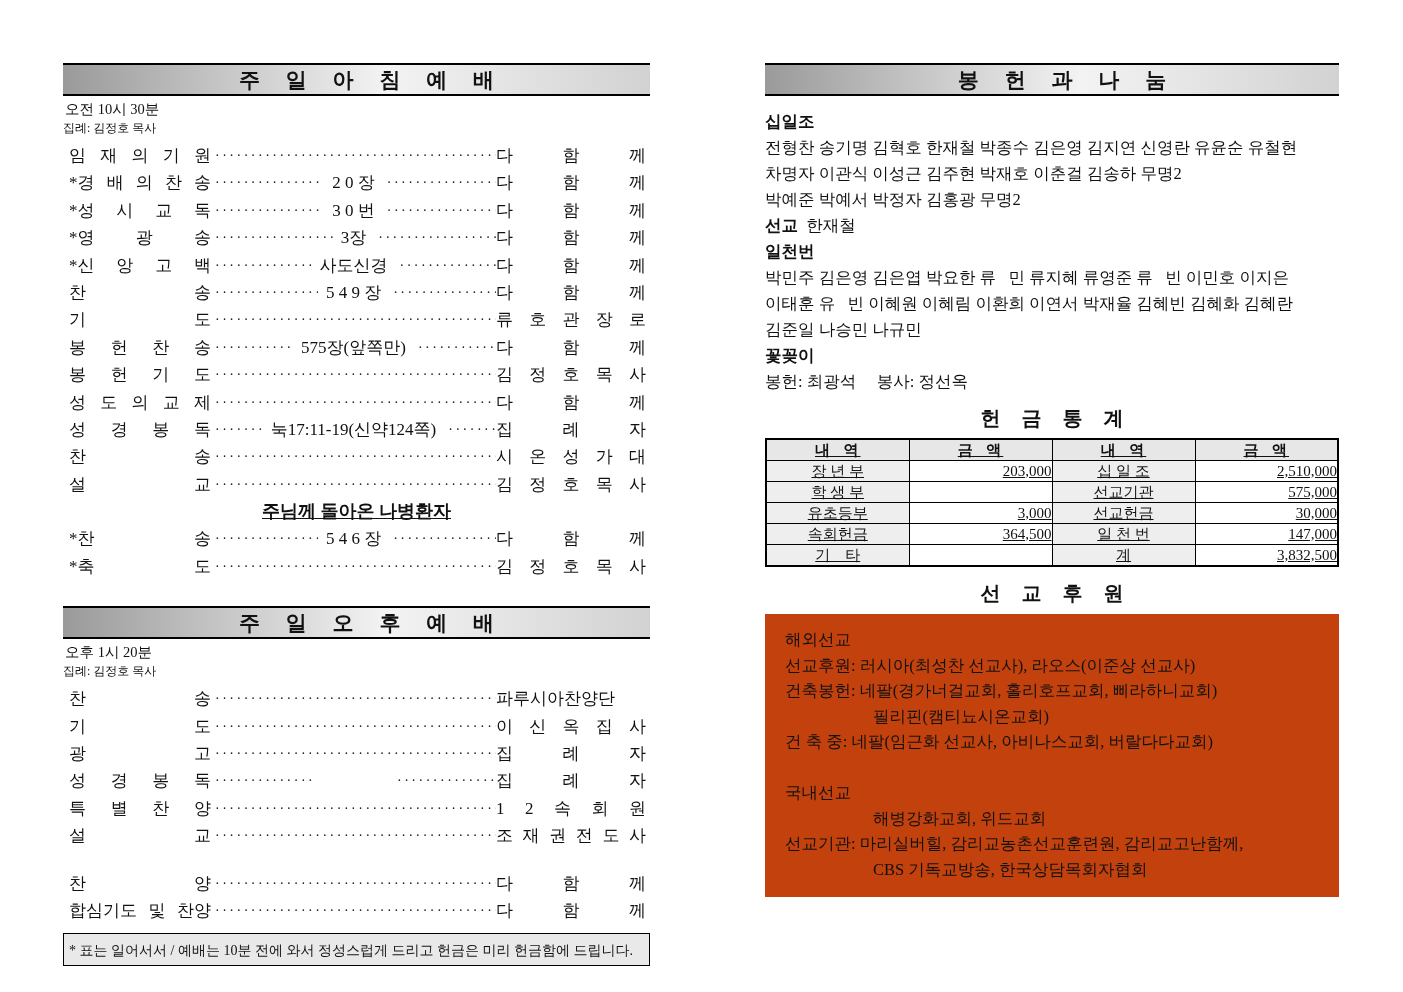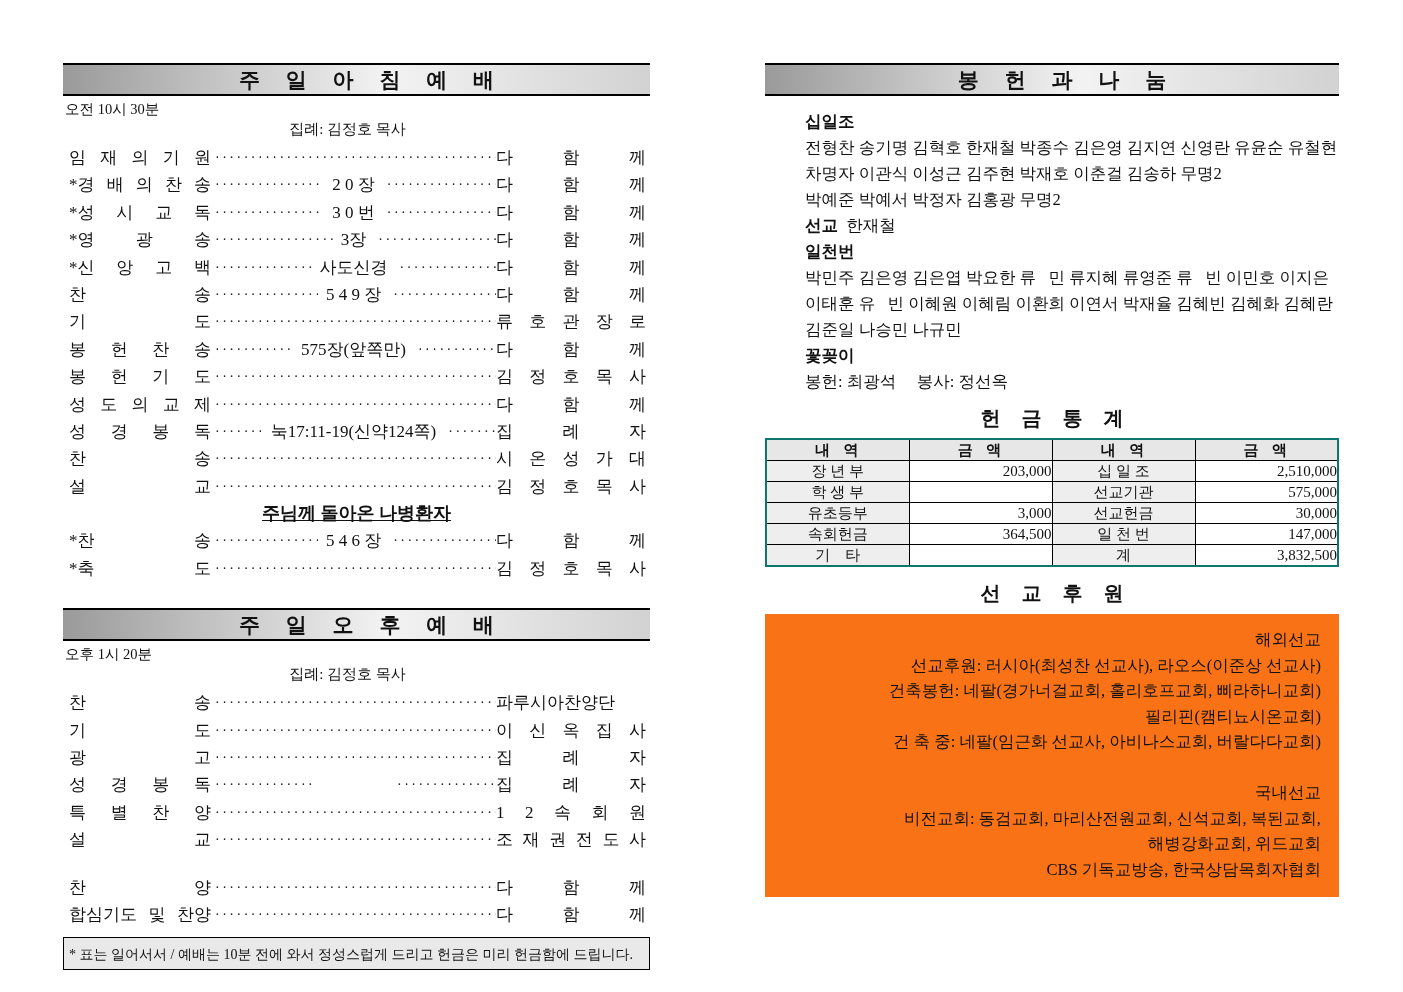--- a/index.html
+++ b/index.html
@@ -14,56 +14,56 @@
 
   
   .section-bar{
     height:29px;border-top:2px solid #000;border-bottom:2px solid #000;
     background:linear-gradient(to right,#9a9a9a 0%,#f3f3f3 55%,#d2d2d2 100%);
     display:flex;align-items:center;justify-content:center;
     font-family:"Liberation Sans","DejaVu Sans",sans-serif;
     font-weight:700;font-size:21px;letter-spacing:10px;text-indent:10px;padding-left:20px;
   }
   .svc-time{font-size:14.5px;margin:4px 0 0 2px;}
-  .svc-officiant{text-align:center;font-size:15px;margin:1px 18px 5px 0;}
+  .svc-officiant{text-align:left;font-size:12px;margin:1px 18px 5px 0;}
 
   .svc-row{display:flex;align-items:flex-start;height:27.4px;font-size:17px;line-height:27.4px;padding:0 4px 0 6px;}
   .svc-label{display:inline-block;width:142px;text-align:justify;text-align-last:justify;flex:0 0 142px;}
   .svc-value{display:inline-block;width:150px;text-align:justify;text-align-last:justify;flex:0 0 150px;}
   .svc-mid{white-space:pre;padding:0 8px;flex:0 0 auto;}
   .leader{flex:1 1 auto;overflow:hidden;white-space:nowrap;font-size:14px;letter-spacing:2.5px;color:#1a1a1a;padding:0 4px;}
   .leader::after{content:"································································································";}
   .leader.short{flex:0 0 95px;}
   .gapfill{flex:1 1 auto;}
   .sermon-title{text-align:center;font-weight:700;font-size:18px;height:27.4px;line-height:27.4px;text-decoration:underline;}
   .rows-spacer{height:20px;}
 
   .svc-note{
     margin-top:9px;border:1.5px solid #000;background:#e9e9e9;
     font-size:14px;padding:8px 5px 5px 5px;white-space:pre;overflow:hidden;
   }
 
   
-  .off-block{margin-top:13px;margin-left:40px;}
+  .off-block{margin-top:13px;}
   .off-line{font-size:16.5px;line-height:26px;white-space:pre;overflow:hidden;min-height:26px;}
   .off-heading{font-weight:700;}
 
   .mid-title{
     text-align:center;font-weight:700;font-size:20px;
     letter-spacing:8px;text-indent:8px;
   }
   .stats-title{margin:10px 0 6px 0;}
-  table.stats{width:100%;border-collapse:collapse;border:2px solid #0f766e;font-size:15px;table-layout:fixed;}
+  table.stats{width:100%;border-collapse:collapse;border:2px solid #000000;font-size:15px;table-layout:fixed;text-decoration:underline;}
   table.stats th,table.stats td{border:1px solid #000;height:20px;padding:0;overflow:hidden;}
   table.stats th{background:#e7e7e7;font-weight:700;letter-spacing:2px;white-space:pre;text-align:center;}
   td.lbl{background:#eeeeee;text-align:center;white-space:pre;}
   td.amt{background:#ffffff;text-align:right;padding-right:28px;}
 
   .missions-title{margin:13px 0 7px 0;}
-  .missions-box{background:#f97316;padding:13px 18px 15px 6px;text-align:right;}
+  .missions-box{background:#c2410c;padding:13px 18px 15px 20px;}
   .mis-line{font-size:16.5px;line-height:25.5px;white-space:pre;overflow:hidden;min-height:25.5px;}
   .mis-line.indent{padding-left:88px;}
 </style>
 </head>
 <body>
 
 <div class="col col-left">
 
   <div class="section-bar">
     <span>주 일 아 침 예 배</span>
@@ -293,17 +293,17 @@
 
   <div class="mid-title missions-title">선 교 후 원</div>
   <div class="missions-box" id="missions-lines">
       <div class="mis-line">해외선교</div>
       <div class="mis-line">선교후원: 러시아(최성찬 선교사), 라오스(이준상 선교사)</div>
       <div class="mis-line">건축봉헌: 네팔(경가너걸교회, 홀리호프교회, 삐라하니교회)</div>
       <div class="mis-line indent">필리핀(캠티뇨시온교회)</div>
       <div class="mis-line">건 축 중: 네팔(임근화 선교사, 아비나스교회, 버랄다다교회)</div>
       <div class="mis-line"></div>
       <div class="mis-line">국내선교</div>
-      <div class="mis-line">비전교회: 동검교회, 마리산전원교회, 신석교회, 복된교회,</div>
       <div class="mis-line indent">해병강화교회, 위드교회</div>
+      <div class="mis-line">선교기관: 마리실버힐, 감리교농촌선교훈련원, 감리교고난함께,</div>
       <div class="mis-line indent">CBS 기독교방송, 한국상담목회자협회</div>
     </div>
 </div>
 
 </body></html>

